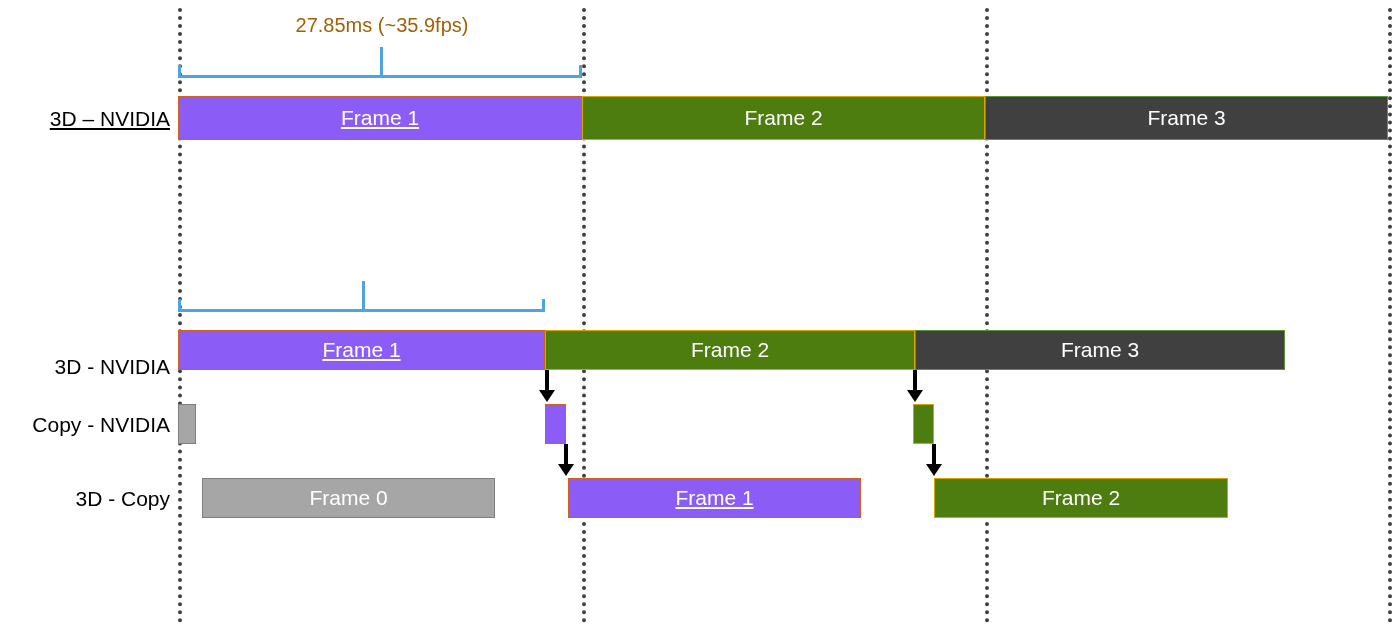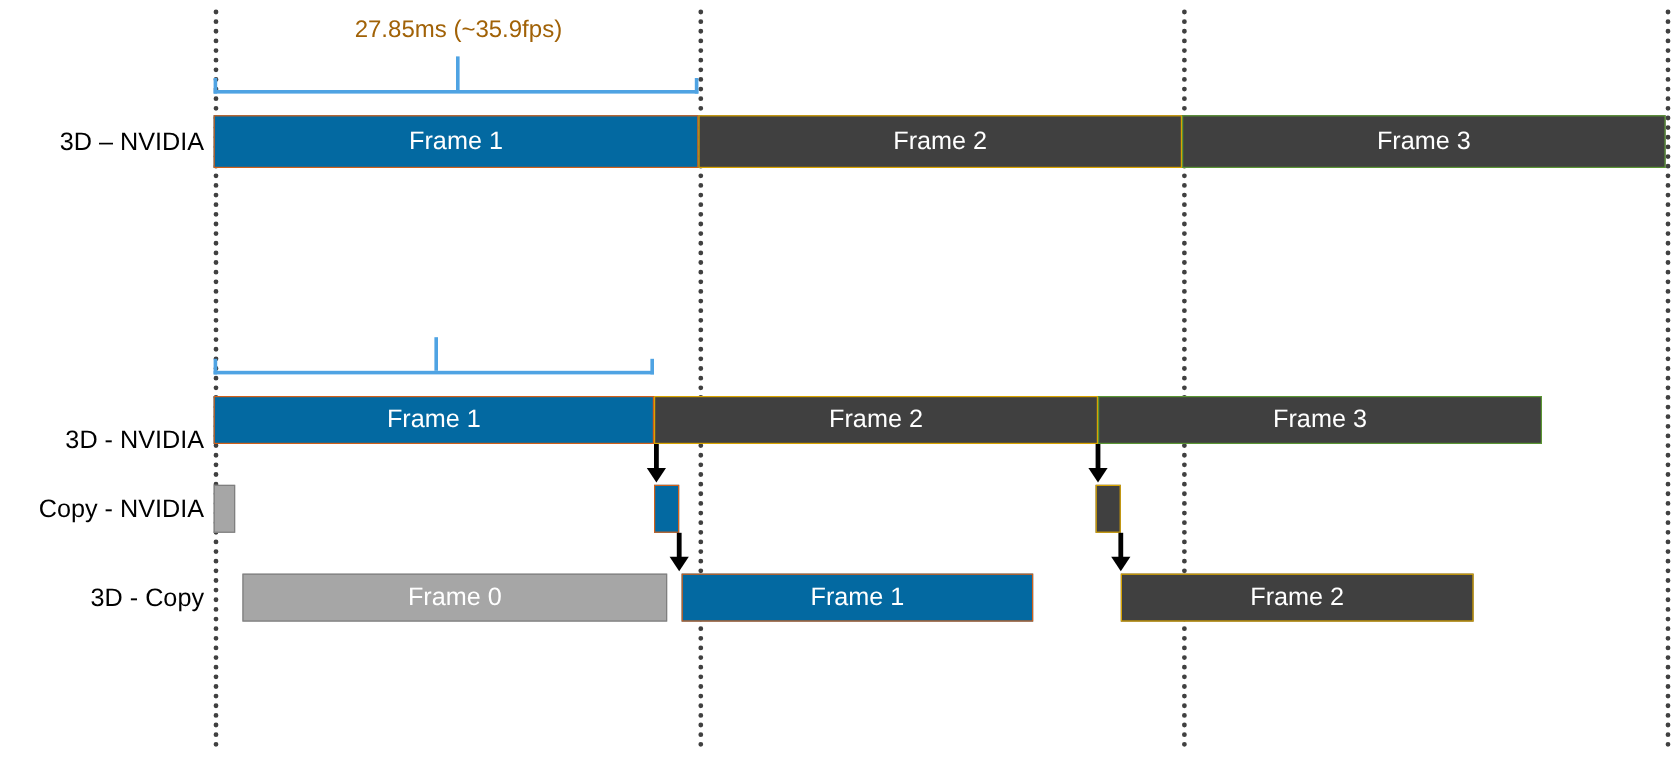--- a/index.html
+++ b/index.html
@@ -28,22 +28,22 @@
 
   
   .bar{
     position:absolute;
     box-sizing:border-box;
     display:flex;align-items:center;justify-content:center;
     color:#ffffff;font-size:21px;
     border-width:1px;border-style:solid;
     overflow:hidden;
   }
-  .bar.orange{background:#0369a1;border-color:#D1601A;}
-  .bar.yellow{background:#404040;border-color:#D9A400;}
+  .bar.orange{background:#8b5cf6;border-color:#D1601A;text-decoration:underline;}
+  .bar.yellow{background:#4d7c0f;border-color:#D9A400;}
   .bar.green {background:#404040;border-color:#5B9634;}
   .bar.gray  {background:#A6A6A6;border-color:#7F7F7F;}
 
   
   .bracket{position:absolute;}
   .bracket .hline{
     position:absolute;left:0;bottom:0;height:0;width:100%;
     border-top:3px solid #4FA3E3;
   }
   .bracket .tick-l,.bracket .tick-r{
@@ -85,21 +85,21 @@
 
   <div class="bracket" style="left:178px;top:62px;width:404px;height:16px;">
     <div class="hline"></div>
     <div class="tick-l"></div>
     <div class="tick-r"></div>
   </div>
   <div class="bracket" style="left:380px;top:47px;width:0;height:28px;">
     <div class="stem"></div>
   </div>
 
-  <div class="rowlabel" style="left:8px;top:108px;right:auto;width:162px;">3D – NVIDIA</div>
+  <div class="rowlabel" style="left:8px;top:108px;right:auto;width:162px;text-decoration:underline;">3D – NVIDIA</div>
 
   <div class="bar orange" style="left:178px;top:96px;width:404px;height:44px;">
     <span>Frame 1</span>
   </div>
   <div class="bar yellow" style="left:582px;top:96px;width:403px;height:44px;">
     <span>Frame 2</span>
   </div>
   <div class="bar green" style="left:985px;top:96px;width:403px;height:44px;">
     <span>Frame 3</span>
   </div>
@@ -133,21 +133,21 @@
   </div>
   <div class="bar orange" style="left:545px;top:404px;width:21px;height:40px;">
     <span></span>
   </div>
   <div class="bar yellow" style="left:913px;top:404px;width:21px;height:40px;">
     <span></span>
   </div>
 
   <div class="rowlabel" style="left:8px;top:488px;right:auto;width:162px;">3D - Copy</div>
 
-  <div class="bar gray" style="left:202px;top:478px;width:354px;height:40px;">
+  <div class="bar gray" style="left:202px;top:478px;width:293px;height:40px;">
     <span>Frame 0</span>
   </div>
   <div class="bar orange" style="left:568px;top:478px;width:293px;height:40px;">
     <span>Frame 1</span>
   </div>
   <div class="bar yellow" style="left:934px;top:478px;width:294px;height:40px;">
     <span>Frame 2</span>
   </div>
 
   <div class="arrow" style="left:545px;top:370px;height:22px;"></div>

